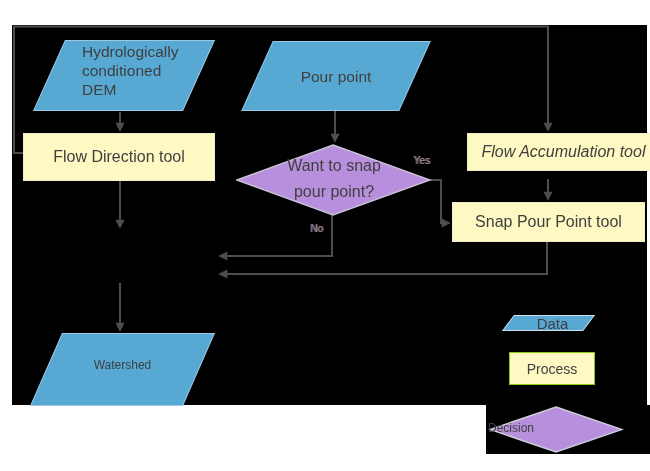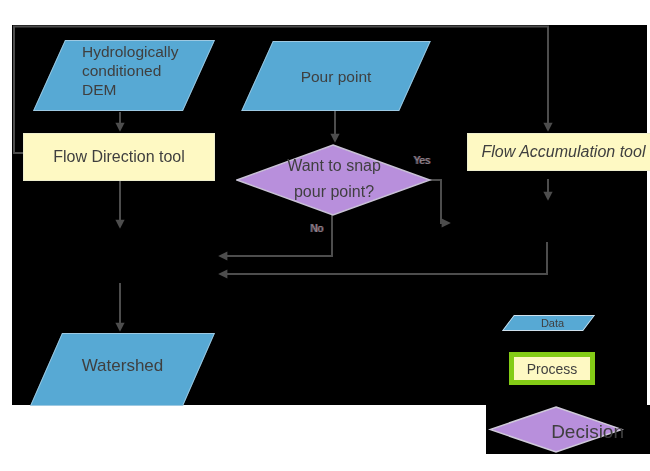--- a/index.html
+++ b/index.html
@@ -18,31 +18,31 @@
   .dem-shape{left:49px;top:40px;width:150px;height:71px;transform:skewX(-24.3deg);}
   .pour-shape{left:257px;top:41px;width:158px;height:70px;transform:skewX(-24.3deg);}
   .wshed-shape{left:46px;top:333px;width:153px;height:73px;transform:skewX(-23.7deg);}
   .flowdir{left:23px;top:133px;width:192px;height:48px;}
   .flowacc{left:467px;top:133px;width:193px;height:38px;font-style:italic;}
   .snap{left:452px;top:202px;width:193px;height:40px;}
   .wtool{left:23px;top:230px;width:193px;height:53px;}
   .label{position:absolute;z-index:3;font-size:15.5px;line-height:19px;}
   .dem-label{left:82px;top:42px;width:130px;text-align:left;}
   .pour-label{left:266px;top:67px;width:140px;text-align:center;}
-  .wshed-label{left:46px;top:356px;width:153px;text-align:center;font-size:17px;}
+  .wshed-label{left:46px;top:356px;width:153px;text-align:center;font-size:12px;}
   .diamond-box{position:absolute;z-index:2;}
   .d1{left:236px;top:144px;width:196px;height:72px;}
   .d1 .dline{position:absolute;width:100%;text-align:center;z-index:3;}
   .d1 .l1{top:13px;}
   .d1 .l2{top:39px;}
   .d2{left:488px;top:406px;width:136px;height:47px;}
-  .d2 .dline{position:absolute;width:100%;top:15px;text-align:right;font-size:19px;z-index:3;}
+  .d2 .dline{position:absolute;width:100%;top:15px;text-align:left;font-size:12px;z-index:3;}
   .legend-data-shape{left:508px;top:315px;width:81px;height:16px;transform:skewX(-37deg);border:1px solid rgba(228,234,240,0.85);}
-  .legend-data-label{left:512px;top:315px;width:81px;height:17px;text-align:center;font-size:11px;line-height:17px;}
-  .legend-proc{left:509px;top:352px;width:86px;height:33px;font-size:14px;border:5px solid #84cc16;}
+  .legend-data-label{left:512px;top:315px;width:81px;height:17px;text-align:center;font-size:15px;line-height:17px;}
+  .legend-proc{left:509px;top:352px;width:86px;height:33px;font-size:14px;border:1px solid #84cc16;}
   .edge-label{position:absolute;z-index:3;font-size:10px;width:32px;text-align:center;color:#8f8f8f;
     text-shadow:1px 0 0 rgba(230,90,60,0.55),-1px 0 0 rgba(70,130,230,0.55);}
   .yes-label{left:406px;top:155px;}
   .no-label{left:301px;top:223px;}
 </style>
 </head>
 <body>
 
 <div class="canvas">
 
@@ -77,20 +77,23 @@
 
   <div class="shape para pour-shape"></div>
   <div class="label pour-label">Pour point</div>
 
   <div class="shape proc flowdir">
     <span class="label-inline">Flow Direction tool</span>
   </div>
   <div class="shape proc flowacc">
     <span>Flow Accumulation tool</span>
   </div>
+  <div class="shape proc snap">
+    <span>Snap Pour Point tool</span>
+  </div>
 
   <div class="diamond-box d1">
     <svg width="196" height="72" viewBox="0 0 196 72" xmlns="http://www.w3.org/2000/svg">
       <polygon points="97,1 194,36 97,71 1,36" fill="#b88fdc" stroke="#c9c2d6" stroke-width="1.5"></polygon>
     </svg>
     <div class="dline l1">Want to snap</div>
     <div class="dline l2">pour point?</div>
   </div>
 
   <div class="edge-label yes-label">Yes</div>

